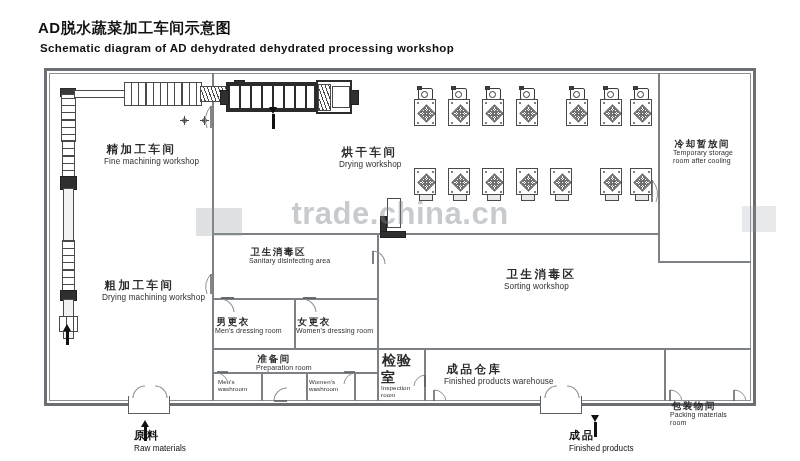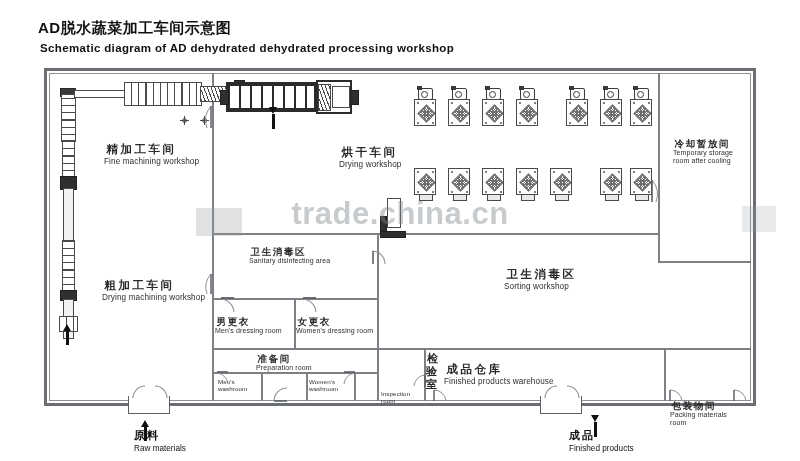--- a/index.html
+++ b/index.html
@@ -42,21 +42,21 @@
 
   
   .lbl{position:absolute;line-height:1.18;white-space:nowrap;}
   .lbl .cn{
     display:block;font-size:11.5px;font-weight:bold;color:#2a2a2a;
     letter-spacing:2.5px;text-indent:2.5px;
   }
   .lbl .en{display:block;font-size:8.2px;color:#2e2e2e;letter-spacing:.1px;}
   .lbl.sm .cn{font-size:9.5px;letter-spacing:1.6px;text-indent:1.6px;}
   .lbl.sm .en{font-size:7px;}
-  .lbl.xs .cn{font-size:11px;letter-spacing:1px;text-indent:1px;margin-left:45px;}
+  .lbl.xs .cn{font-size:14px;letter-spacing:1px;text-indent:1px;}
   .lbl.xs .en{font-size:6.2px;line-height:1.1;}
   .lbl.wrap{white-space:normal;}
 
   
   .door{position:absolute;}
   .door svg{display:block;overflow:visible;}
 
   
   .eq{position:absolute;}
 

